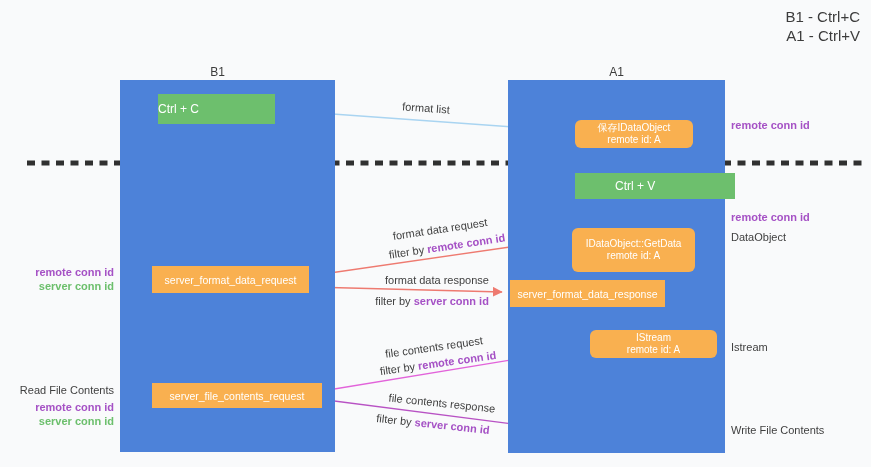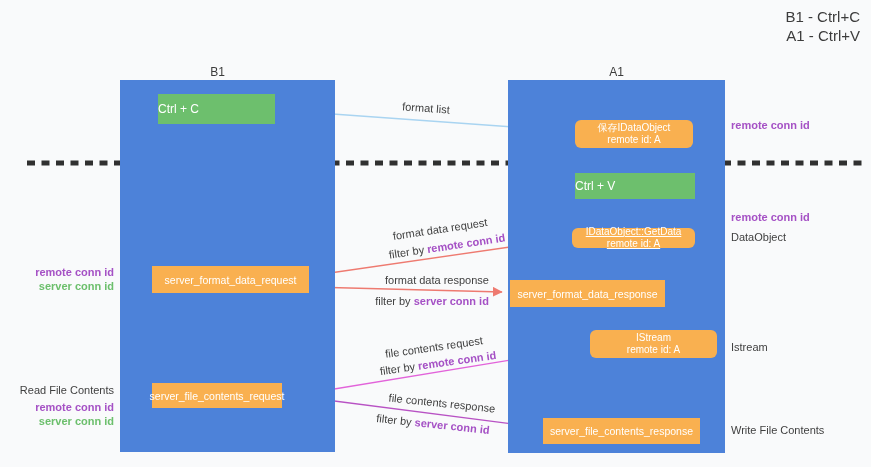--- a/index.html
+++ b/index.html
@@ -74,54 +74,51 @@
     <div>A1</div>
     <div>remote</div>
   </div>
 
   <div class="abs lane" style="left:120px;top:80px;width:215px;height:372px;"></div>
   <div class="abs lane" style="left:508px;top:80px;width:217px;height:373px;"></div>
 
   <div class="abs box-green" style="left:158px;top:94px;width:117px;height:30px;">
     <span>Ctrl + C</span>
   </div>
-  <div class="abs box-green" style="left:575px;top:173px;width:120px;height:26px;">
+  <div class="abs box-green" style="left:575px;top:173px;width:120px;height:26px;padding-left:40px;">
     <span>Ctrl + V</span>
   </div>
 
   <div class="abs box-orange two-line" style="left:575px;top:120px;width:118px;height:28px;">
     <div>保存IDataObject</div>
     <div>remote id: A</div>
   </div>
 
-  <div class="abs box-orange two-line" style="left:572px;top:228px;width:123px;height:20px;text-decoration:underline;">
+  <div class="abs box-orange two-line" style="left:572px;top:228px;width:123px;height:44px;">
     <div>IDataObject::GetData</div>
     <div>remote id: A</div>
   </div>
 
   <div class="abs box-orange two-line" style="left:590px;top:330px;width:127px;height:28px;">
     <div>IStream</div>
     <div>remote id: A</div>
   </div>
 
   <div class="abs box-orange one-line" style="left:152px;top:266px;width:157px;height:27px;">
     <span>server_format_data_request</span>
   </div>
 
   <div class="abs box-orange one-line" style="left:510px;top:280px;width:155px;height:27px;">
     <span>server_format_data_response</span>
   </div>
 
-  <div class="abs box-orange one-line" style="left:152px;top:383px;width:130px;height:25px;">
+  <div class="abs box-orange one-line" style="left:152px;top:383px;width:170px;height:25px;">
     <span>server_file_contents_request</span>
   </div>
 
-  <div class="abs box-orange one-line" style="left:543px;top:418px;width:157px;height:26px;">
-    <span>server_file_contents_response</span>
-  </div>
 
   <div class="abs ann" style="left:326px;top:102px;transform:rotate(4deg);">format list</div>
 
   <div class="abs ann" style="left:340px;top:223px;transform:rotate(-8.5deg);">format data request</div>
   <div class="abs ann" style="left:347px;top:240px;transform:rotate(-8.5deg);"><span>filter by </span><span class="purple">remote conn id</span></div>
 
   <div class="abs ann" style="left:337px;top:274px;">format data response</div>
   <div class="abs ann" style="left:332px;top:295px;"><span>filter by </span><span class="purple">server conn id</span></div>
 
   <div class="abs ann" style="left:334px;top:341px;transform:rotate(-8deg);">file contents request</div>

